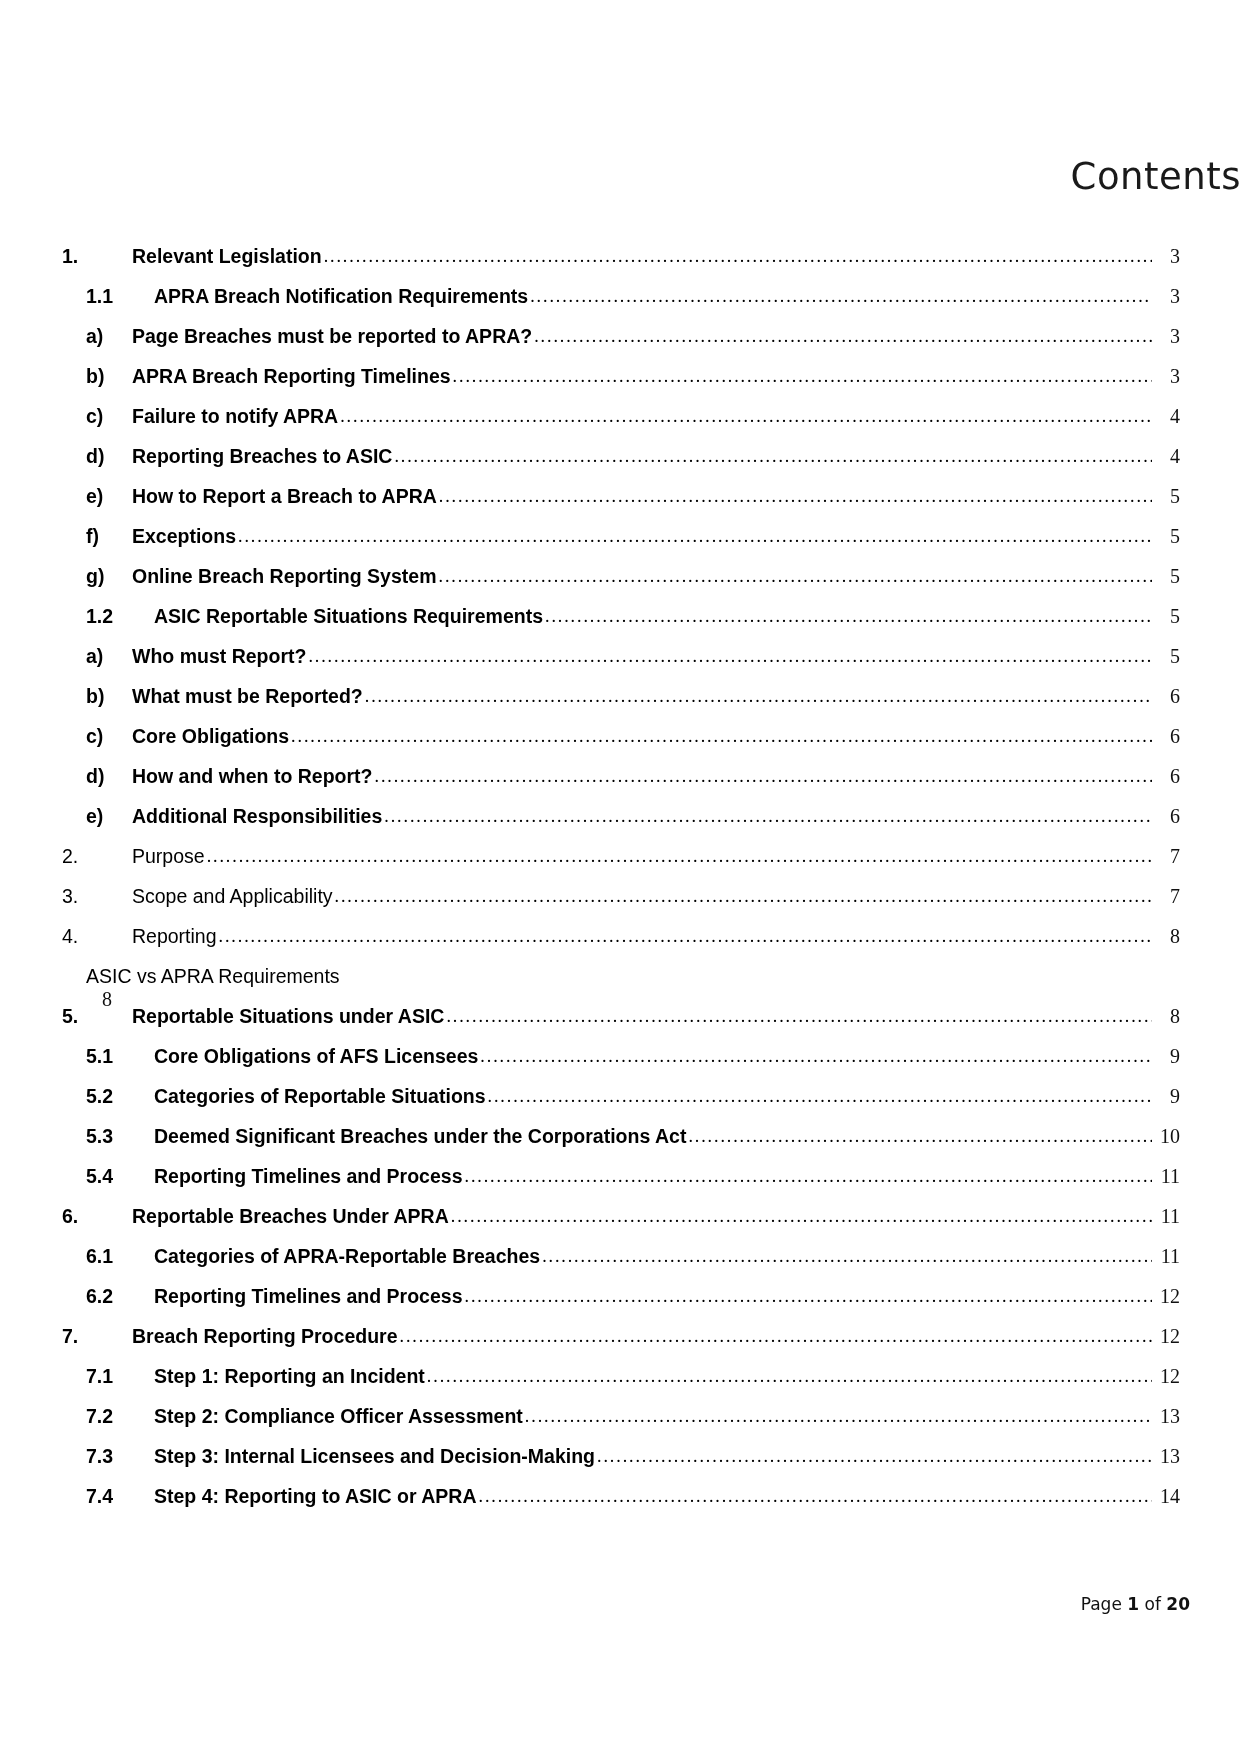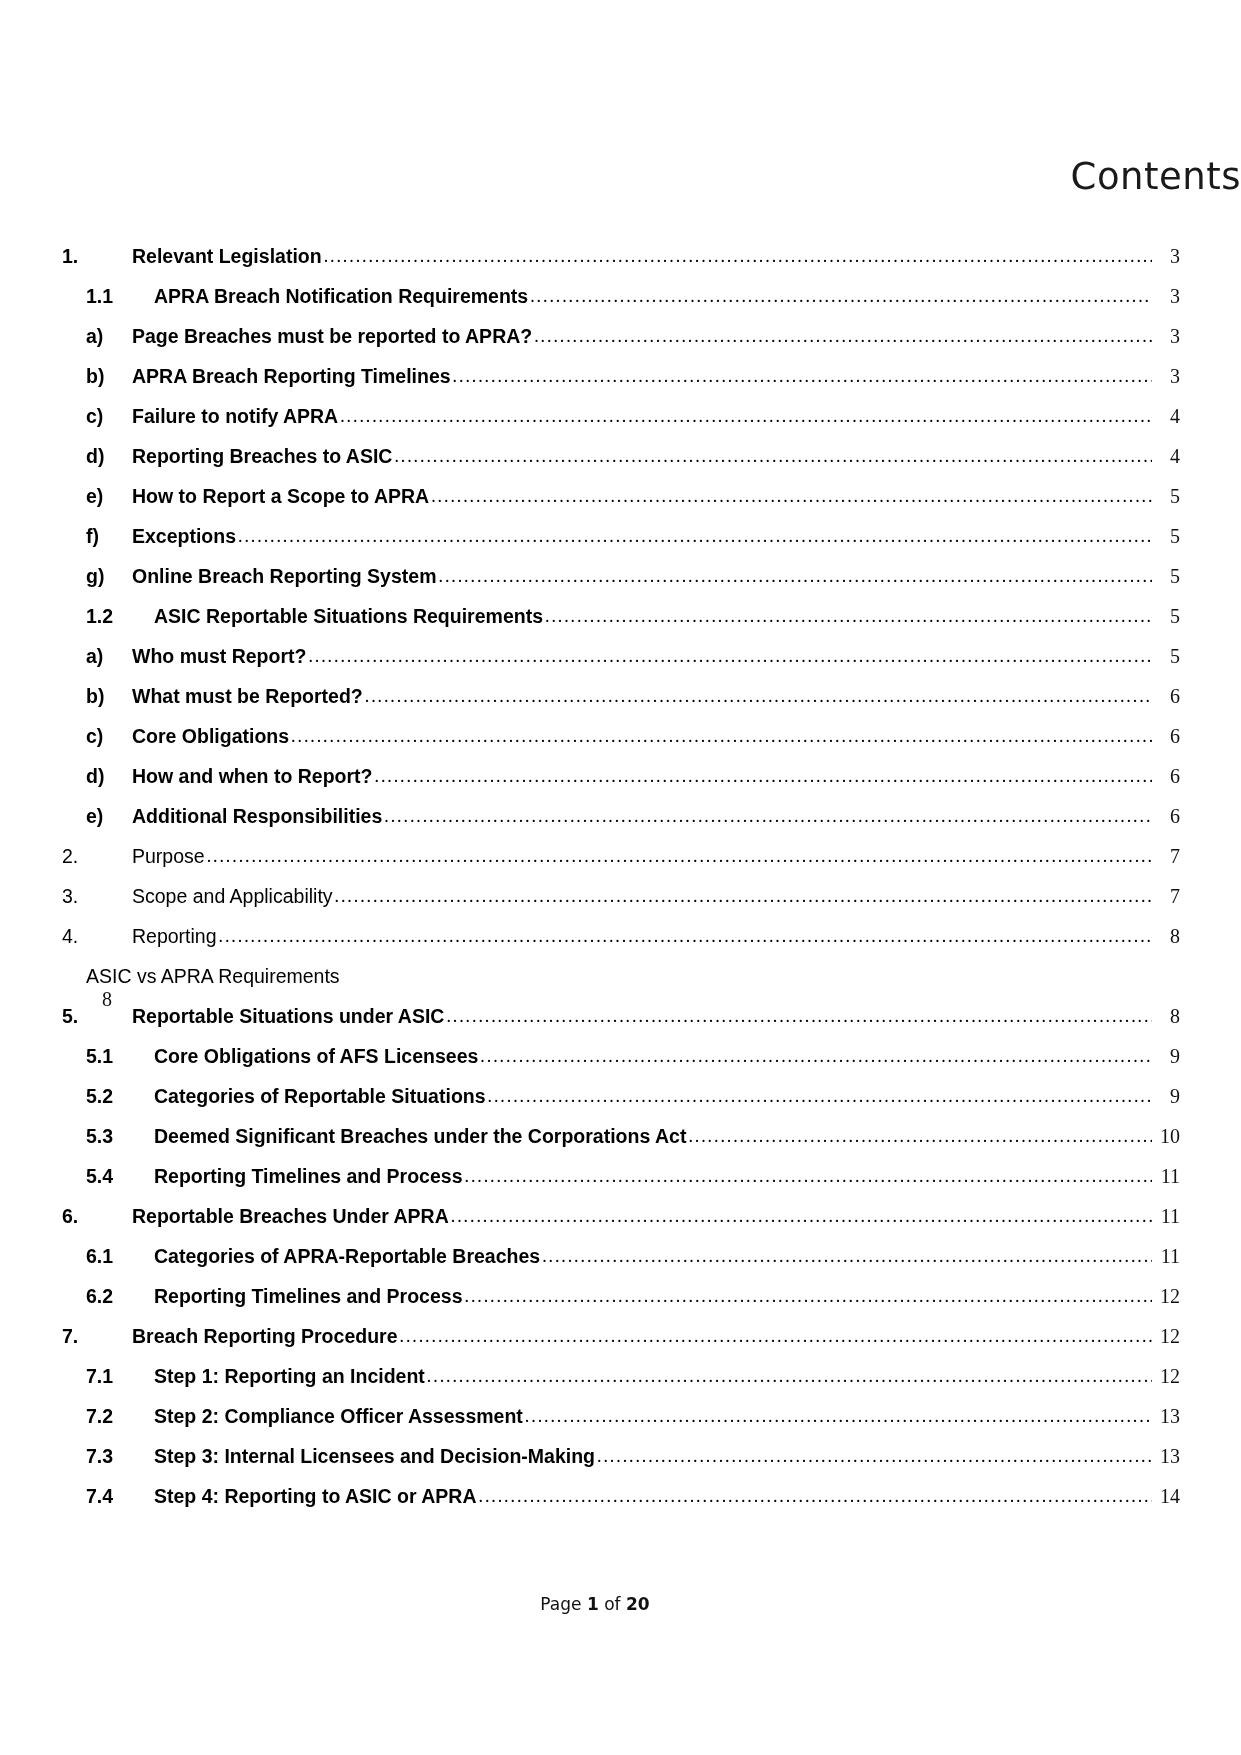--- a/index.html
+++ b/index.html
@@ -111,21 +111,21 @@
   .regular > .toc-label {
     font-weight: 400;
   }
 
   
   .footer {
     position: absolute;
     top: 1594px;
     left: 0;
     width: 1190px;
-    text-align: center;
+    text-align: right;
     font-family: "DejaVu Sans", sans-serif;
     font-size: 17px;
     color: #111;
   }
   .footer b { font-weight: 700; }
   .footer .fspace { letter-spacing: 0; }
 </style>
 </head>
 <body>
 
@@ -165,21 +165,21 @@
         <span class="toc-page">4</span>
       </div>
       <div class="toc-row lvlA">
         <span class="toc-num">d)</span>
         <span class="toc-label">Reporting Breaches to ASIC</span>
         <span class="toc-leader"></span>
         <span class="toc-page">4</span>
       </div>
       <div class="toc-row lvlA">
         <span class="toc-num">e)</span>
-        <span class="toc-label">How to Report a Scope to APRA</span>
+        <span class="toc-label">How to Report a Breach to APRA</span>
         <span class="toc-leader"></span>
         <span class="toc-page">5</span>
       </div>
       <div class="toc-row lvlA">
         <span class="toc-num">f)</span>
         <span class="toc-label">Exceptions</span>
         <span class="toc-leader"></span>
         <span class="toc-page">5</span>
       </div>
       <div class="toc-row lvlA">

